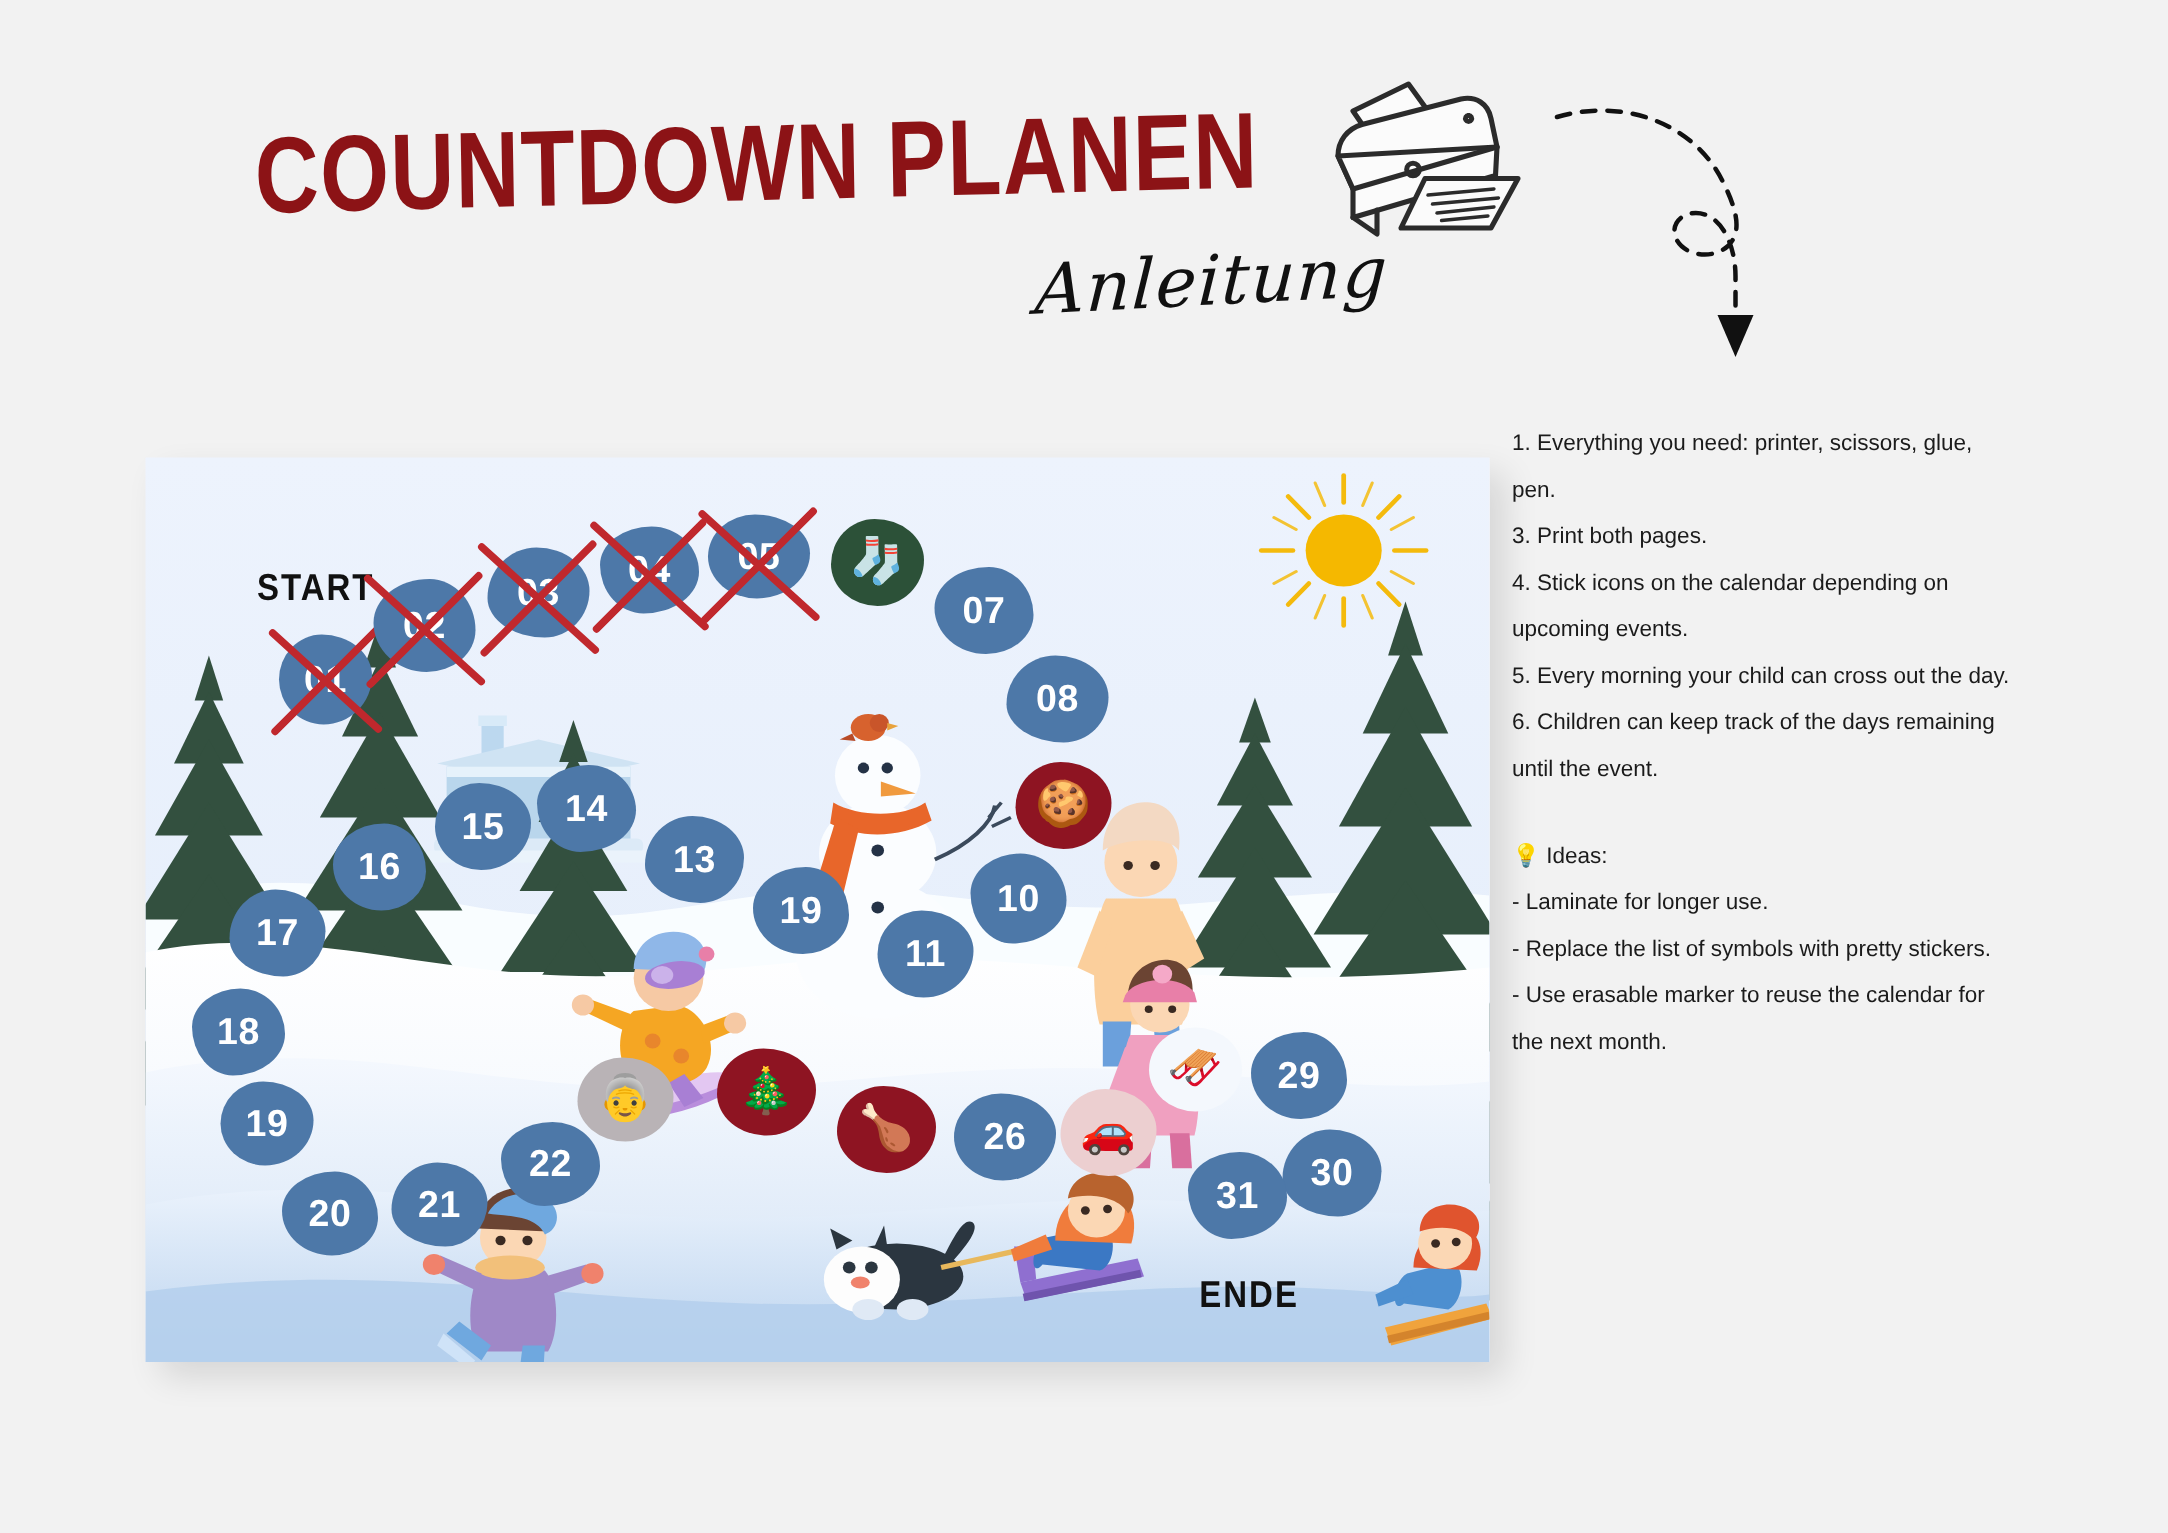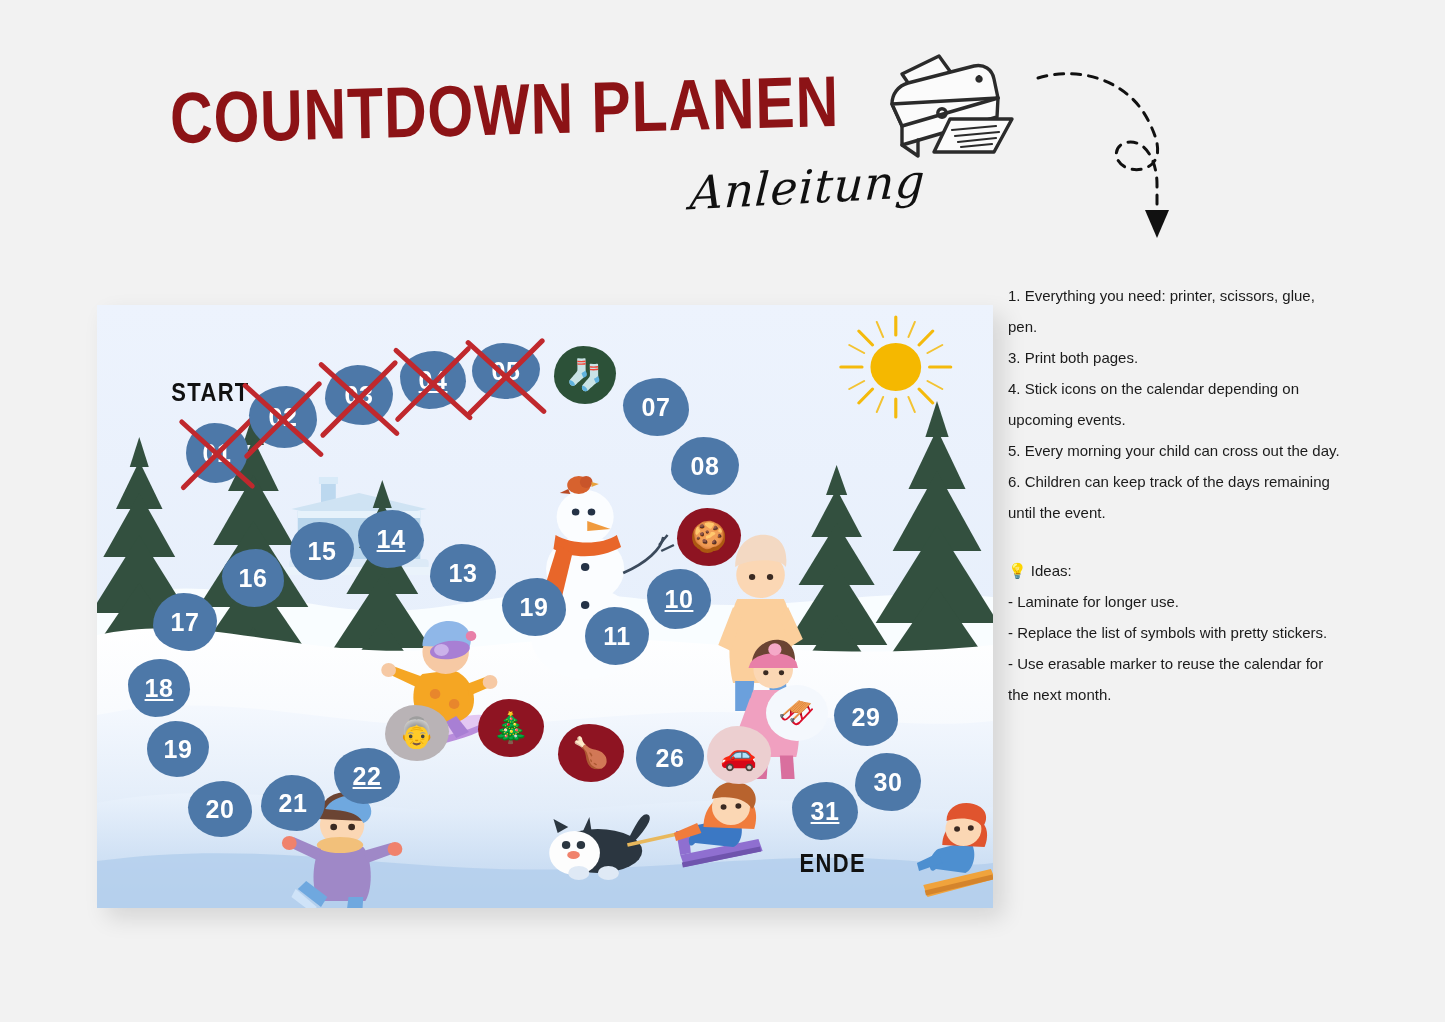--- a/index.html
+++ b/index.html
@@ -62,21 +62,21 @@
     background:#4d78a8;
     color:#fff;
     display:flex;align-items:center;justify-content:center;
     font-size:25px;font-weight:bold;
     border-radius:46% 54% 52% 48% / 50% 46% 54% 50%;
     letter-spacing:0.5px;
     user-select:none;
   }
   .day.v2{border-radius:55% 45% 48% 52% / 47% 55% 45% 53%;}
   .day.v3{border-radius:48% 52% 44% 56% / 56% 48% 52% 44%;}
-  .day.v4{border-radius:52% 48% 56% 44% / 44% 52% 48% 56%;text-decoration:underline;}
+  .day.v4{border-radius:52% 48% 56% 44% / 44% 52% 48% 56%;}
 
   .day .cross{position:absolute;inset:-9px;pointer-events:none;}
 
   
   .sticker{
     position:absolute;
     display:flex;align-items:center;justify-content:center;
     border-radius:47% 53% 50% 50% / 52% 47% 53% 48%;
     overflow:hidden;
     font-size:30px;line-height:1;
@@ -494,21 +494,21 @@
           </div>
           <div class="day " style="left: 539px; top: 424px; width: 68px; height: 58px;">
             <span>26</span>
           </div>
           <div class="day v2" style="left: 737px; top: 383px; width: 64px; height: 58px;">
             <span>29</span>
           </div>
           <div class="day v3" style="left: 758px; top: 448px; width: 66px; height: 58px;">
             <span>30</span>
           </div>
-          <div class="day v4" style="left: 695px; top: 477px; width: 66px; height: 58px; justify-content: center;">
+          <div class="day v4" style="left: 695px; top: 463px; width: 66px; height: 58px; justify-content: center;">
             <span>31</span>
           </div>
           <div class="sticker green" title="06" style="left: 457px; top: 41px; width: 62px; height: 58px;">
             <span>🧦</span>
           </div>
           <div class="sticker darkred" title="09" style="left: 580px; top: 203px; width: 64px; height: 58px;">
             <span>🍪</span>
           </div>
           <div class="sticker grey" title="23" style="left: 288px; top: 400px; width: 64px; height: 56px;">
             <span>👵</span>

